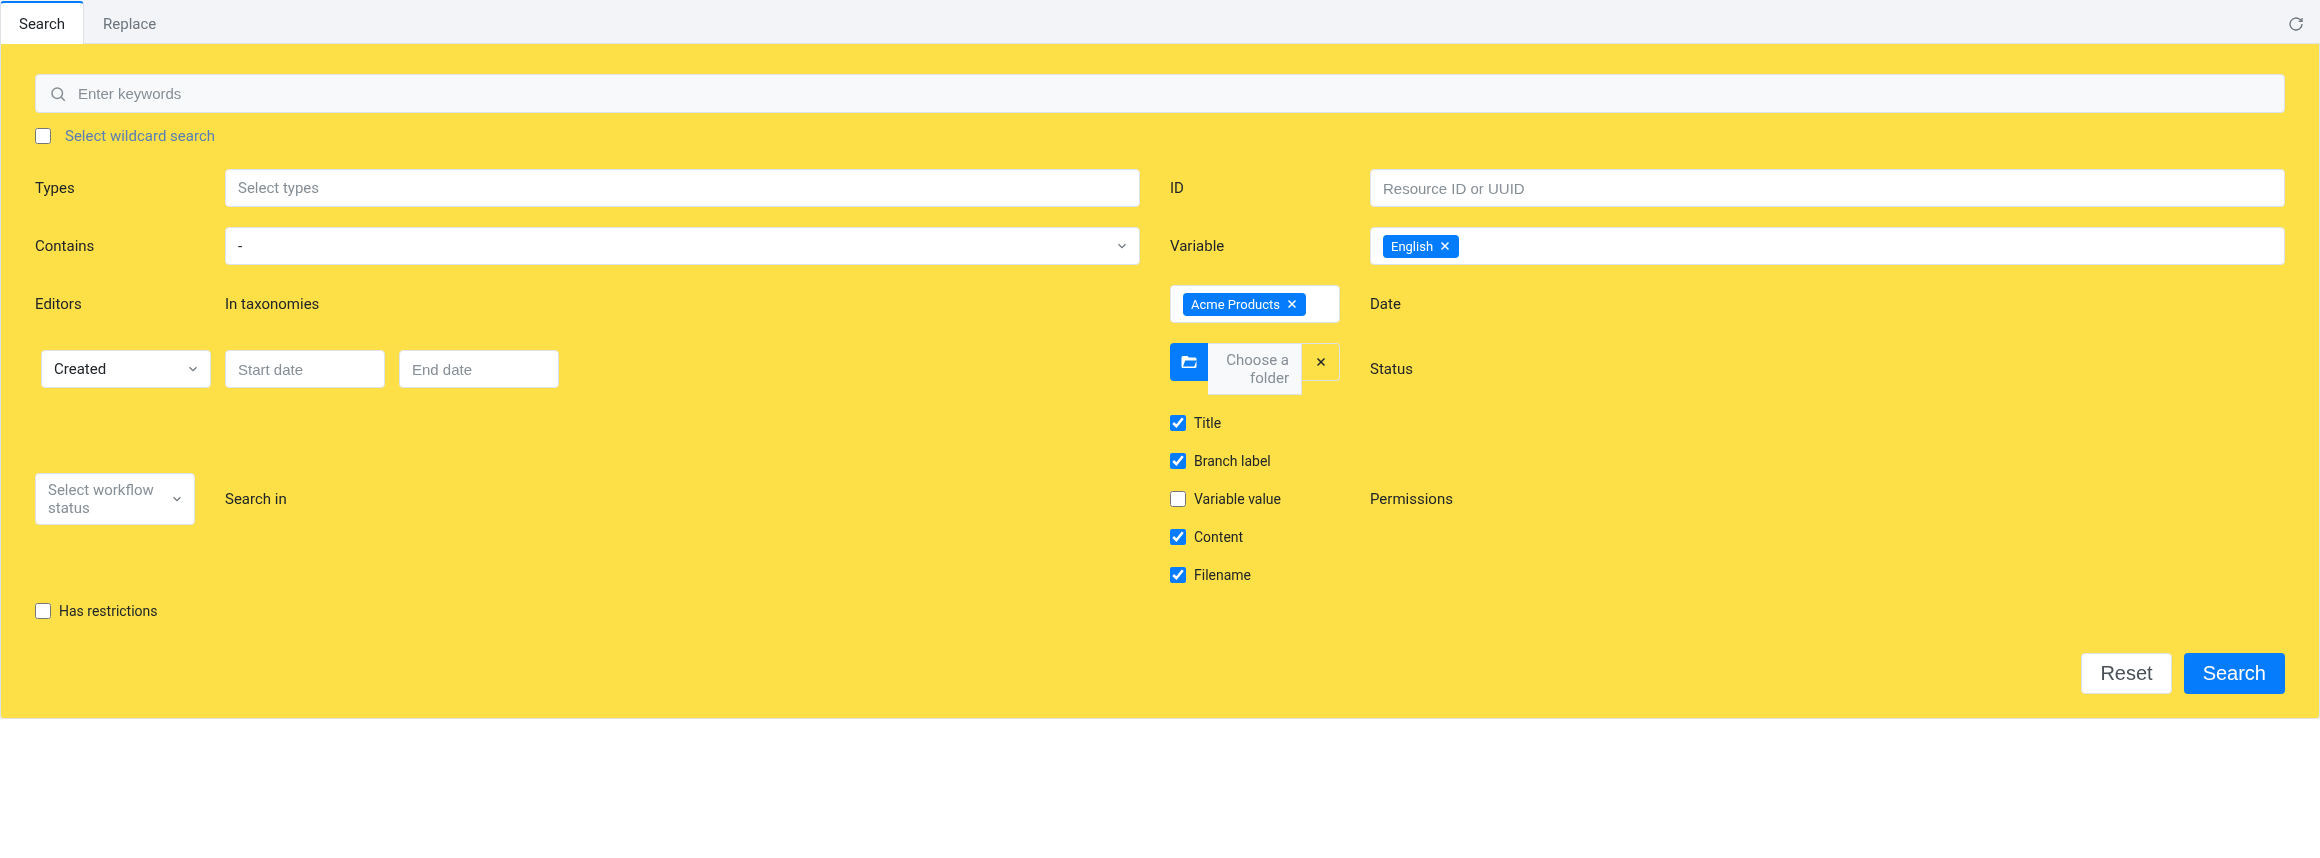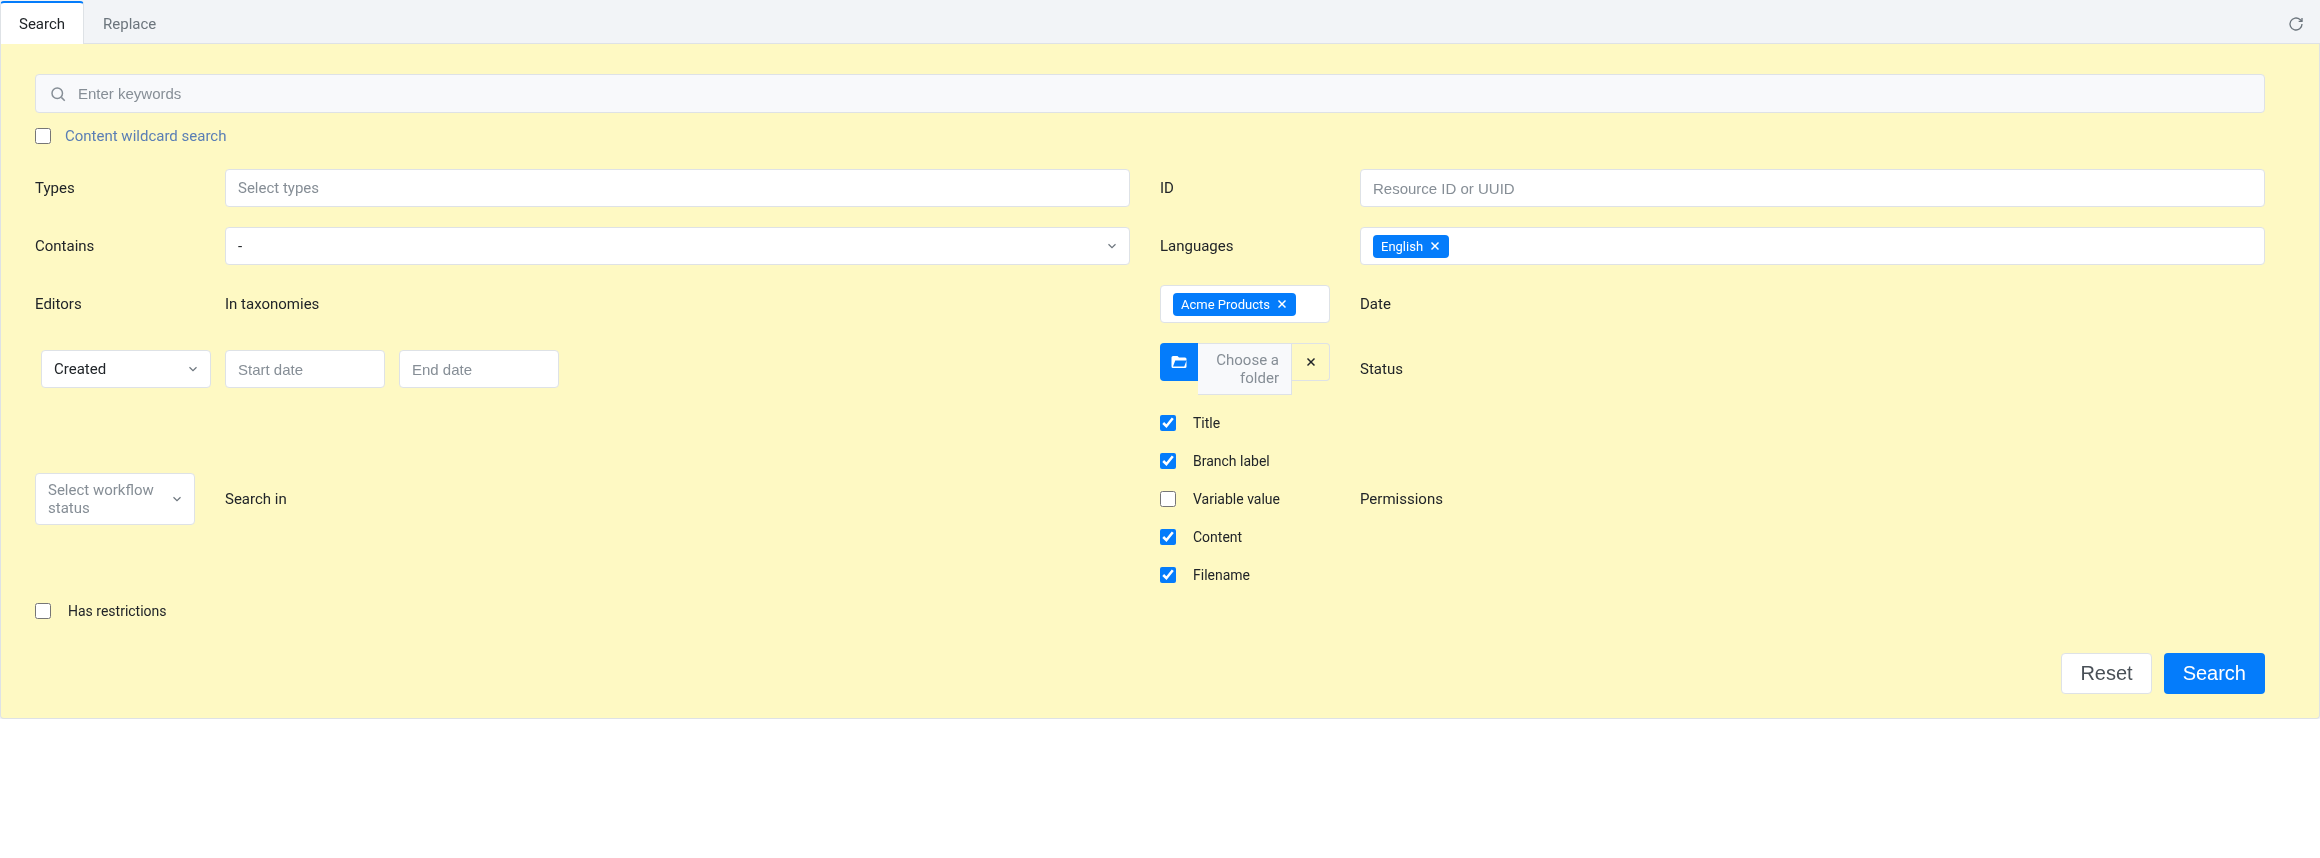--- a/index.html
+++ b/index.html
@@ -43,24 +43,24 @@
     margin-left: auto;
     padding: 8px 16px;
     color: #6c757d;
   }
   .refresh-icon {
     width: 16px; height: 16px;
     display: inline-block;
     cursor: pointer;
   }
   .panel {
-    background: #fef9c3;
+    background: #fde047;
     border: 1px solid #dee2e6;
     border-top: none;
-    padding: 30px 54px 24px 34px;
+    padding: 30px 34px 24px 34px;
     border-radius: 0 0 4px 4px;
   }
 
   .keyword-wrap { position: relative; }
   .keyword-input {
     width: 100%;
     padding: 10px 12px 10px 42px;
     border: 1px solid #dee2e6;
     border-radius: 4px;
     background: #f8f9fb;
@@ -173,21 +173,21 @@
     cursor: pointer;
     color: #212529;
   }
 
   .cbx-inline {
     display: flex;
     flex-wrap: wrap;
     gap: 22px;
     align-items: center;
   }
-  .cbx-item { display: flex; align-items: center; gap: 17px; }
+  .cbx-item { display: flex; align-items: center; gap: 8px; }
 
   input[type=checkbox] {
     width: 16px; height: 16px;
     accent-color: #047cfb;
     cursor: pointer;
   }
 
   .buttons-row {
     display: flex;
     justify-content: flex-end;
@@ -237,21 +237,21 @@
         <svg viewBox="0 0 24 24" fill="none" stroke="currentColor" stroke-width="2">
           <circle cx="11" cy="11" r="7"></circle>
           <line x1="21" y1="21" x2="16.5" y2="16.5"></line>
         </svg>
       </span>
       <input type="text" class="keyword-input" placeholder="Enter keywords" style="">
     </div>
 
     <div class="wildcard-row">
       <input type="checkbox" style="">
-      <span class="wildcard-label">Content wildcard search</span>
+      <span class="wildcard-label">Select wildcard search</span>
     </div>
 
     <div class="form-grid">
 
       <div class="field-label">Types</div>
       <div class="ctrl placeholder">
         <span>Select types</span>
       </div>
       <div class="field-label">ID</div>
       <div class="ctrl">
@@ -260,21 +260,21 @@
 
       <div class="field-label">Contains</div>
       <div class="ctrl">
         <span>-</span>
         <span class="caret">
           <svg viewBox="0 0 24 24" fill="none" stroke="currentColor" stroke-width="2">
               <polyline points="6 9 12 15 18 9"></polyline>
             </svg>
         </span>
       </div>
-      <div class="field-label">Languages</div>
+      <div class="field-label">Variable</div>
       <div class="ctrl">
         <span class="tag-chip">
           <span>English</span>
           <span class="x">
             <svg viewBox="0 0 24 24" stroke="currentColor" stroke-width="3">
                 <line x1="5" y1="5" x2="19" y2="19"></line>
                 <line x1="19" y1="5" x2="5" y2="19"></line>
               </svg>
           </span>
         </span>

